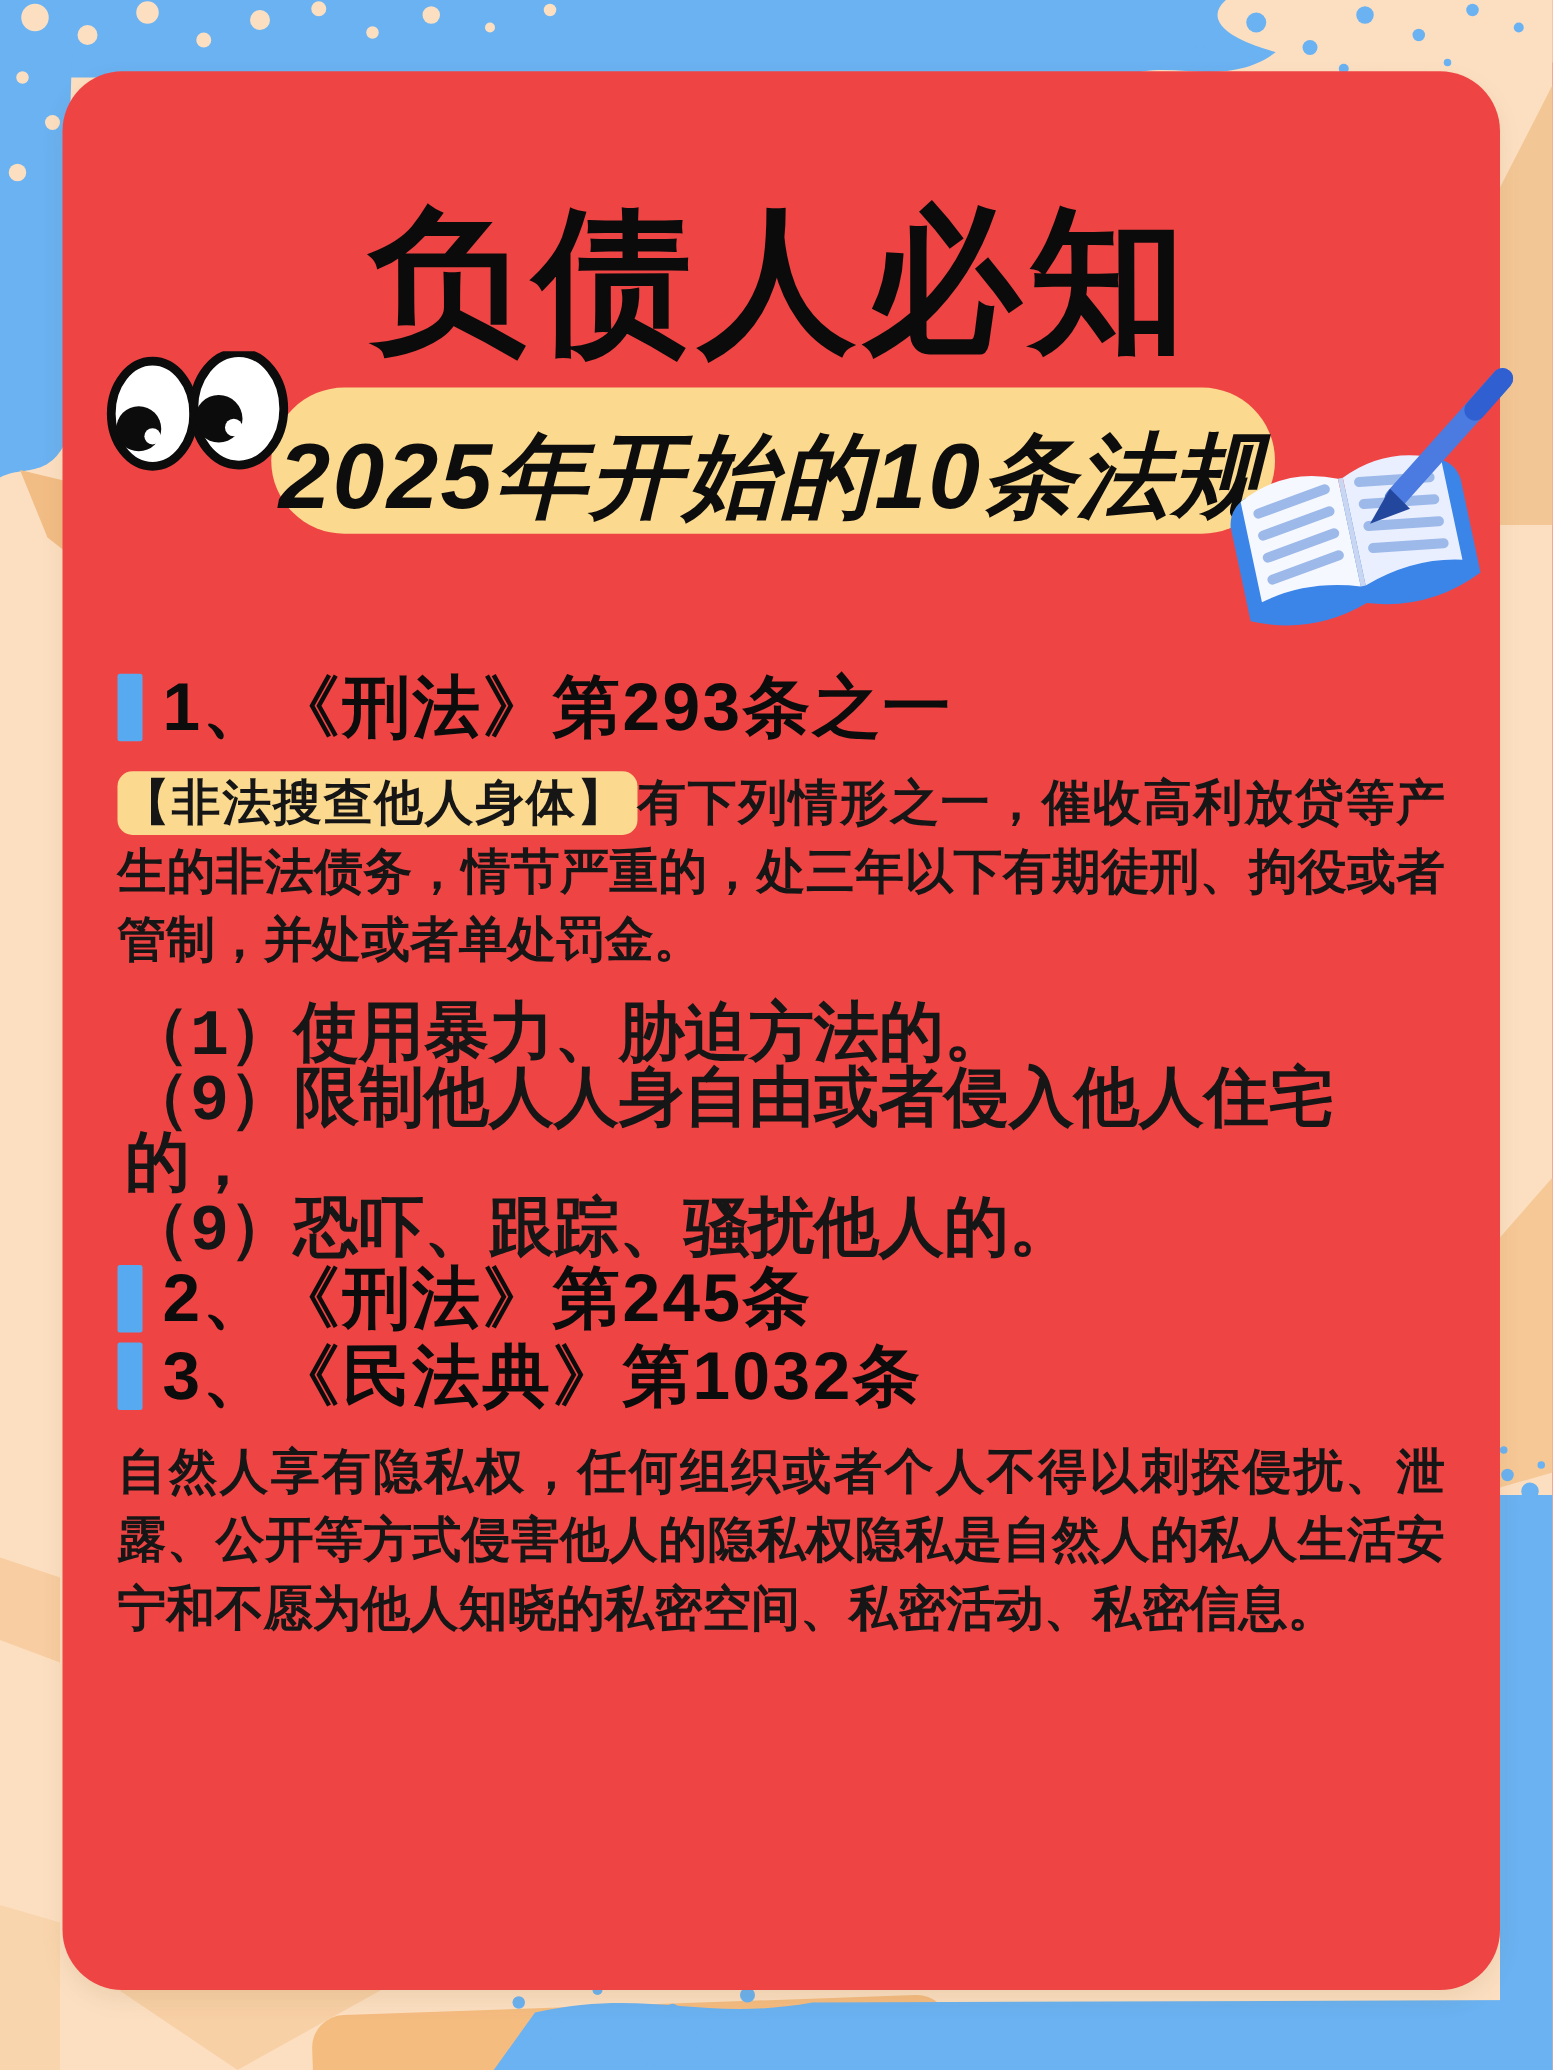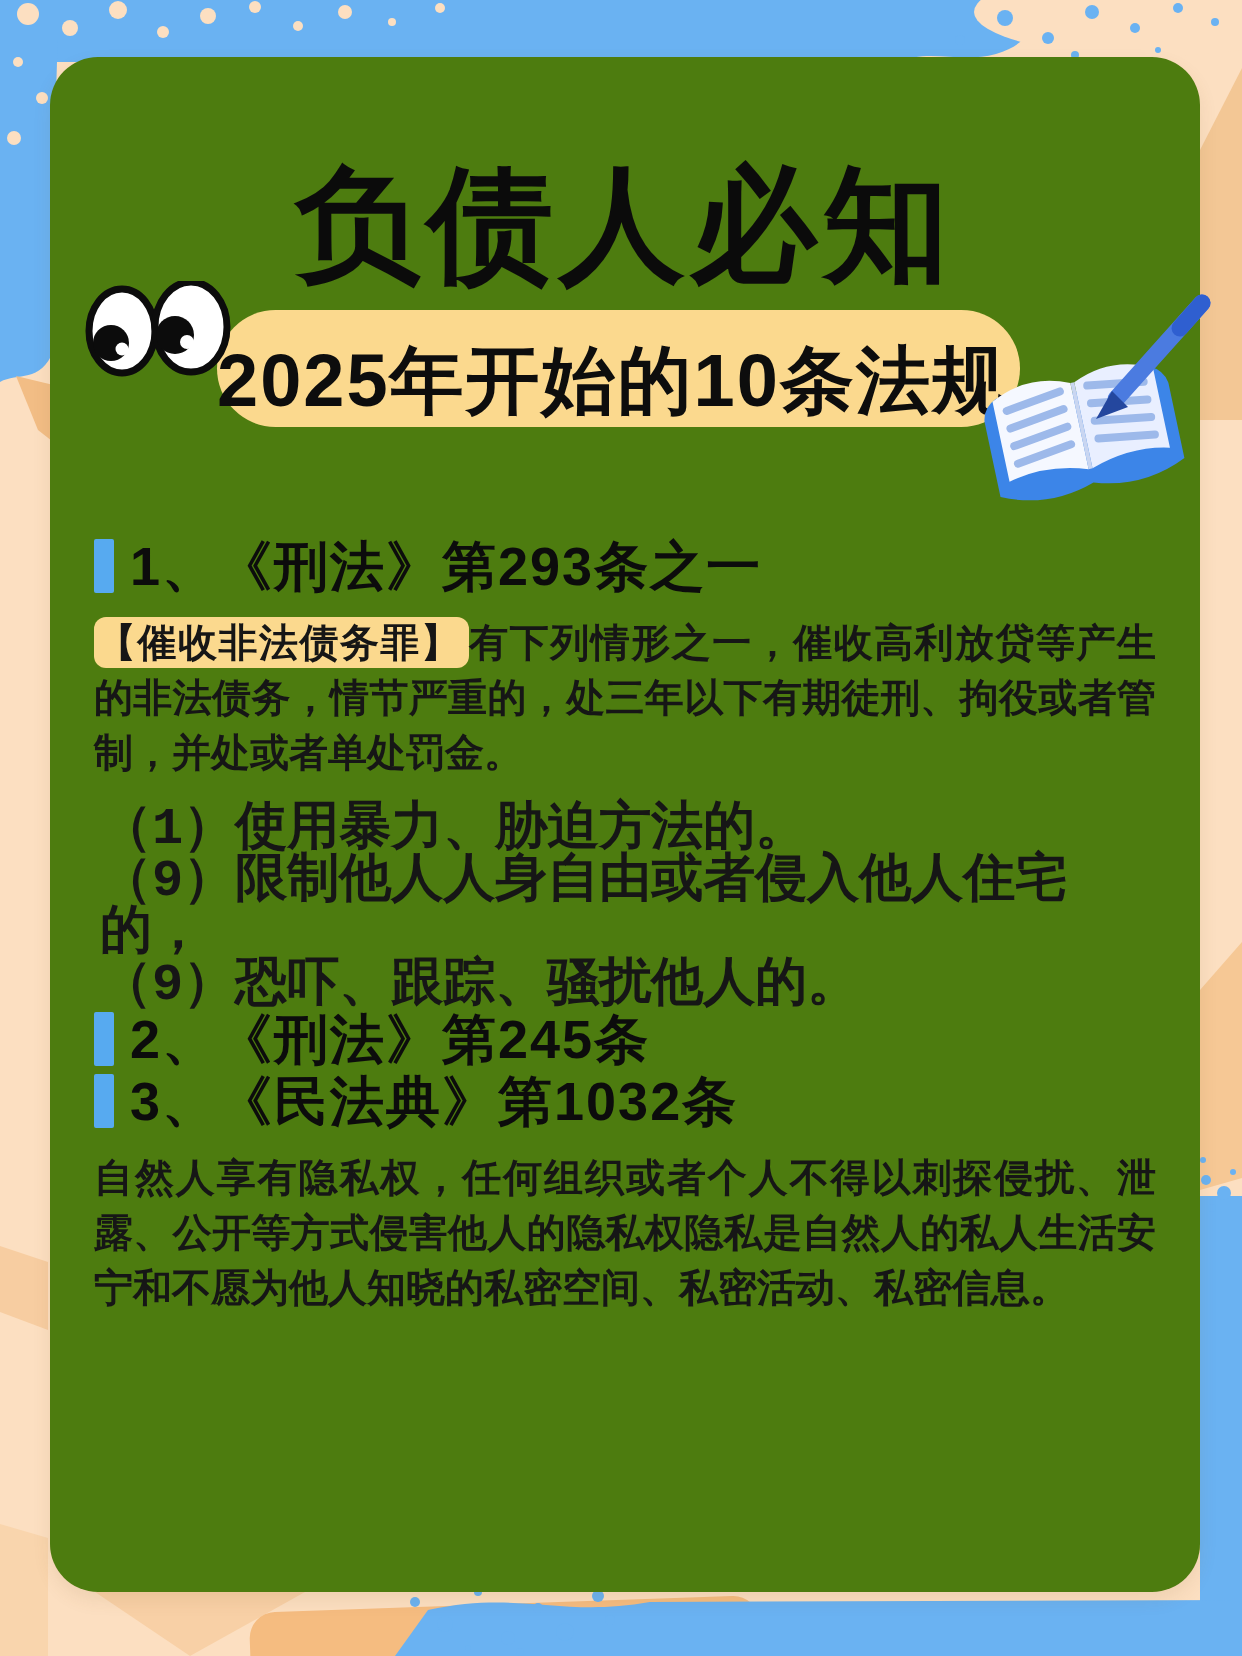--- a/index.html
+++ b/index.html
@@ -5,33 +5,33 @@
   html,body{margin:0;padding:0;}
   body{
     width:1242px;height:1656px;position:relative;overflow:hidden;
     background:#fcdfc1;
     font-family:"Liberation Sans","DejaVu Sans",sans-serif;
     color:#121212;
   }
   .bg{position:absolute;left:0;top:0;width:1242px;height:1656px;}
   .card{
     position:absolute;left:50px;top:57px;width:1150px;height:1535px;
-    background:#4d7c0f;border-radius:48px;
+    background:#ef4444;border-radius:48px;
     box-shadow:0 8px 18px rgba(120,90,40,.10);
   }
   .title{
     position:absolute;left:0;right:0;top:92px;margin:0;
     text-align:center;
     font-size:126px;line-height:1.2;font-weight:900;letter-spacing:6px;
     color:#0b0b0b;
   }
   .pill{
     position:absolute;left:167px;top:253px;width:803px;height:117px;
     background:#fbd98e;border-radius:60px;
-    display:flex;align-items:center;
+    display:flex;align-items:center;justify-content:center;font-style:italic;
   }
   .pill .sub{
     font-size:74px;font-weight:900;letter-spacing:2px;white-space:nowrap;
     color:#0d0d0d;padding-top:26px;
   }
   .eyes{position:absolute;left:34px;top:224px;width:152px;height:98px;}
   .book{position:absolute;left:920px;top:226px;width:250px;height:240px;}
   .sections{position:absolute;left:44px;top:482px;width:1062px;}
   .sec{margin:0;}
   .sec + .sec{}
@@ -166,21 +166,21 @@
     </g>
   </svg>
 
   <div class="sections">
 
     <section class="sec">
       <div class="hrow">
         <span class="bar"></span>
         <h2>1、《刑法》第293条之一</h2>
       </div>
-      <p class="body"><span class="hl">【催收非法债务罪】</span><span>有下列情形之一，催收高利放贷等产生的非法债务，情节严重的，处三年以下有期徒刑、拘役或者管制，并处或者单处罚金。</span></p>
+      <p class="body"><span class="hl">【非法搜查他人身体】</span><span>有下列情形之一，催收高利放贷等产生的非法债务，情节严重的，处三年以下有期徒刑、拘役或者管制，并处或者单处罚金。</span></p>
       <ul class="points">
         <li>（1）使用暴力、胁迫方法的。</li>
         <li>（9）限制他人人身自由或者侵入他人住宅的，</li>
         <li>（9）恐吓、跟踪、骚扰他人的。</li>
       </ul>
     </section>
 
     <section class="sec">
       <div class="hrow">
         <span class="bar"></span>

